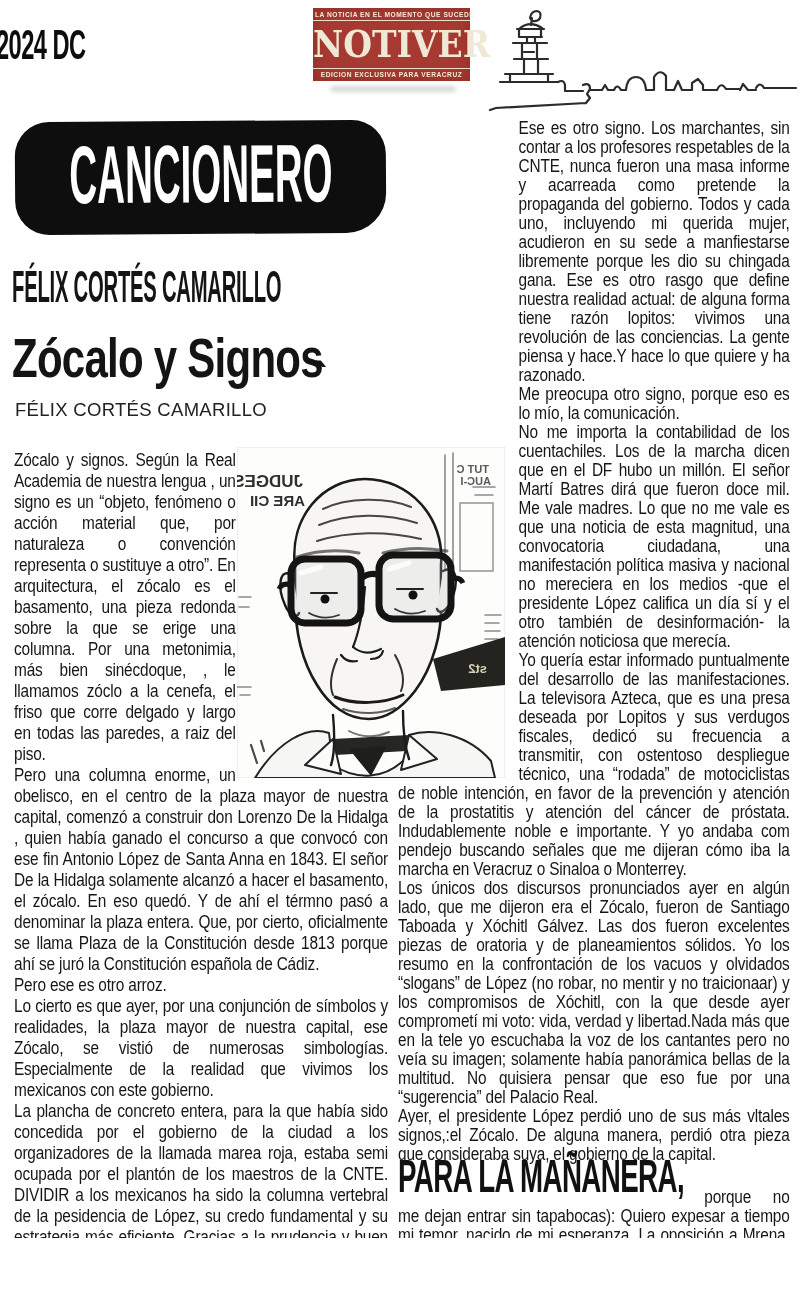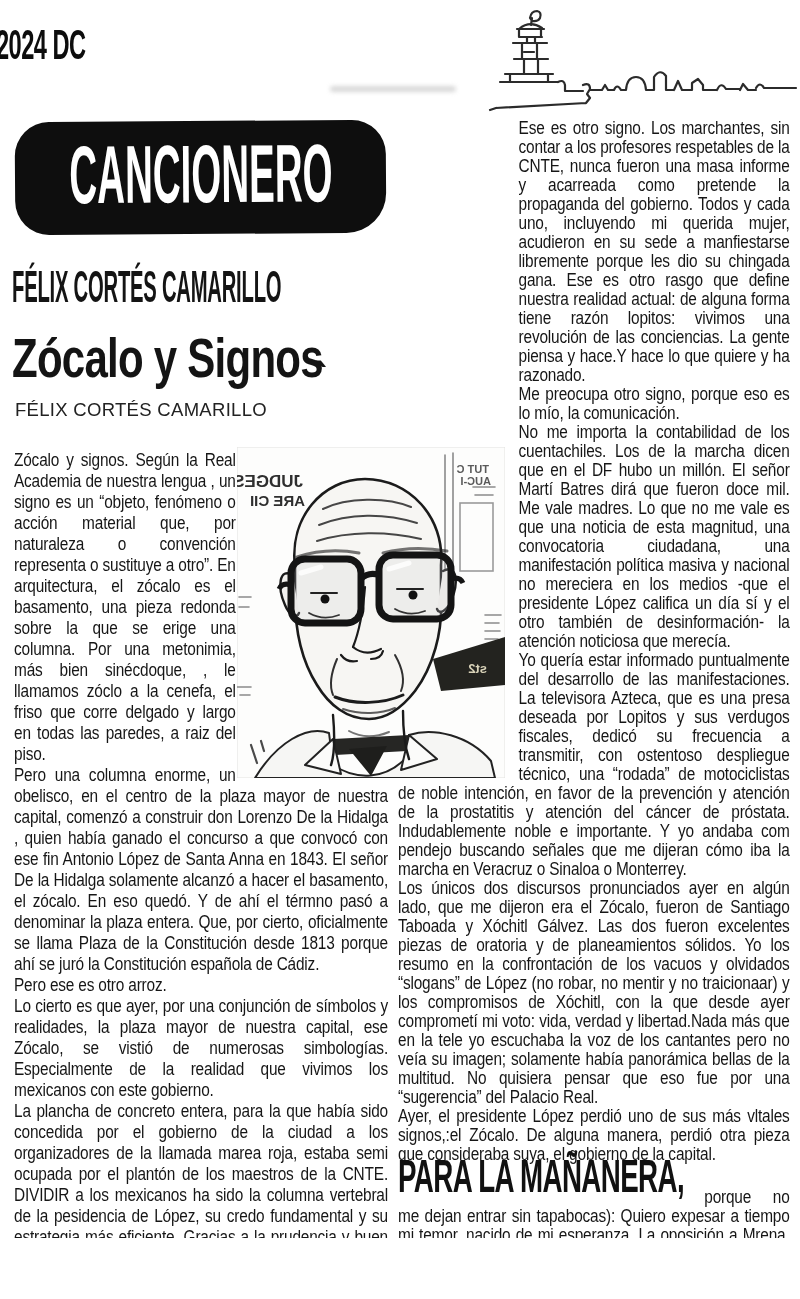--- a/index.html
+++ b/index.html
@@ -52,20 +52,25 @@
   
   .portrait{position:absolute;left:237px;top:447px;}
 </style>
 </head>
 <body>
 
 <div class="page">
 
   <div class="edition">2024 DC</div>
 
+  <div class="logo">
+    <div class="logo-top">LA NOTICIA EN EL MOMENTO QUE SUCEDE</div>
+    <div class="logo-main">NOTIVER</div>
+    <div class="logo-bottom">EDICION EXCLUSIVA PARA VERACRUZ</div>
+  </div>
   <div class="logo-smudge"></div>
 
   <svg class="sketch" width="314" height="118" viewBox="0 0 314 118">
     <g fill="none" stroke="#2b2b2b" stroke-width="2.2" stroke-linecap="round" stroke-linejoin="round">
       <path d="M44,16 q1,-7 7,-7 q5,1 3,7 q-2,4 -8,3 z M46,16 l-1,7"></path>
       <path d="M33,27 q11,-9 23,-1 M31,27 h27 M33,27 v8 M55,27 v8 M33,35 h23 M41,35 v6 M49,35 v6"></path>
       <path d="M27,41 h34 M36,41 v16 M51,41 v16 M38,50 h10 M28,57 h34 M38,57 v15 M52,57 v15"></path>
       <path d="M19,72 h48 M24,72 v8 M62,72 v8 M14,80 h58 M72,80 q6,-3 7,3 v6 h18"></path>
       <path d="M97,83 q7,-3 7,4 l-3,5 l3,4 l-4,5 M100,101 L10,106 M10,106 l-6,2"></path>
       <path d="M104,88 h12 l3,-5 l3,5 h6 q3,-7 7,0 h5 M140,88 q1,-13 10,-13 q9,0 10,13 h8 M168,88 v-13 q6,-9 12,-1 v14 h8 M188,88 l4,-9 l4,9 h10 M206,88 v-7 l6,-4 l5,6 v5 h14 M231,88 q4,-9 9,-1 h14 M254,88 l3,-6 l5,6 h8 M270,86 q4,-7 8,0 h32"></path>

